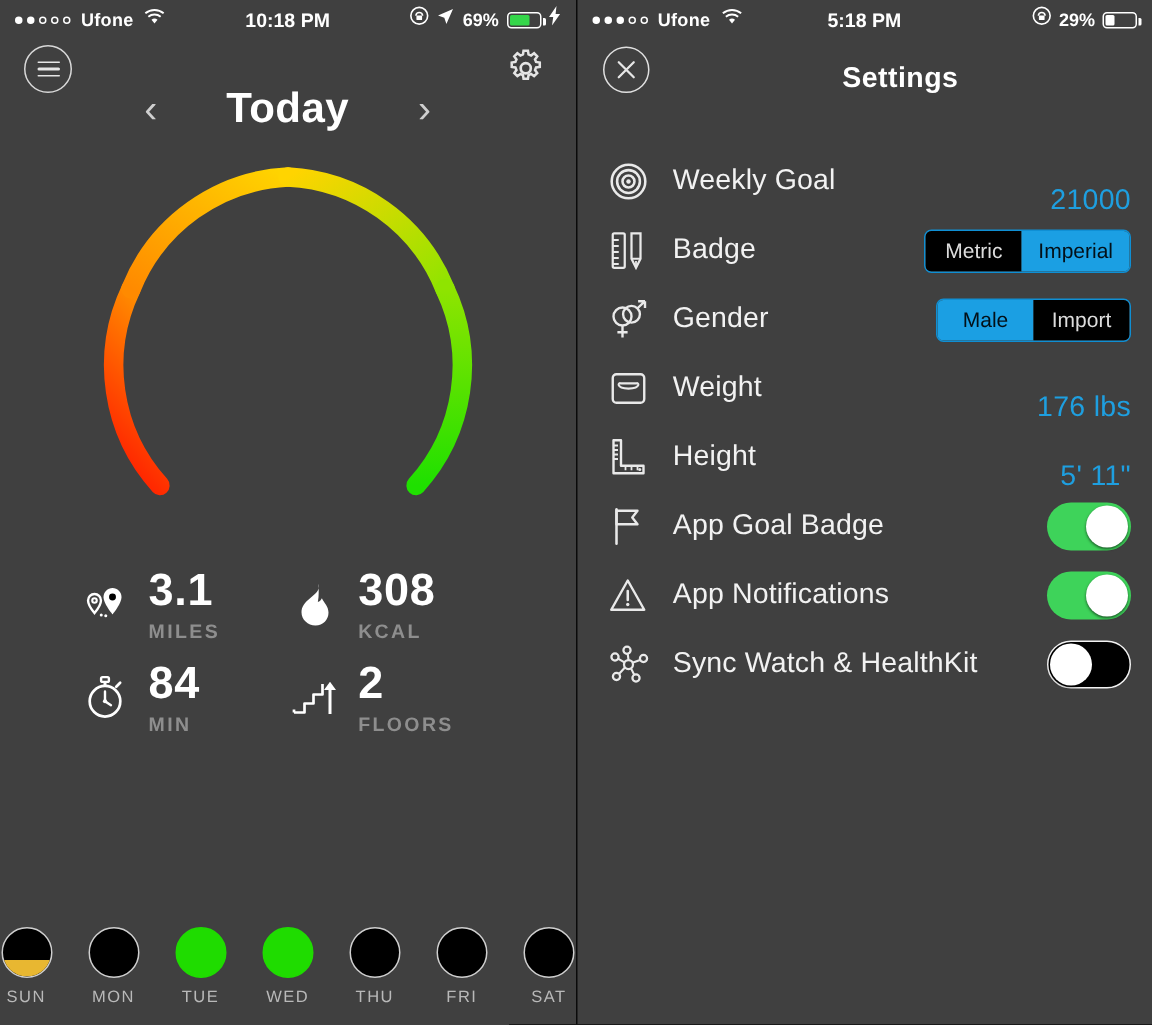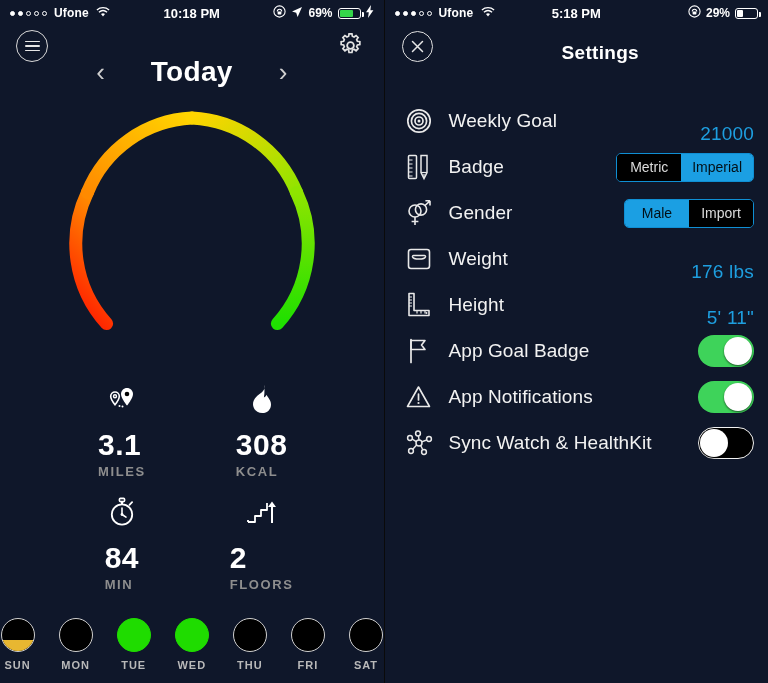--- a/index.html
+++ b/index.html
@@ -1,19 +1,19 @@
 <!DOCTYPE html>
 <html><head>
 <meta charset="utf-8">
 <style>
   html,body{margin:0;padding:0;background:#000;}
   body{width:768px;height:683px;overflow:hidden;
        font-family:"Liberation Sans",sans-serif;color:#fff;}
   .screen{position:relative;width:768px;height:683px;background:#000;display:flex;}
-  .pane{position:relative;width:384px;height:683px;background:#0f172a;overflow:hidden;}
+  .pane{position:relative;width:384px;height:683px;background:#404040;overflow:hidden;}
   .pane.right{border-left:1px solid #0a0a0a;}
 
   
   .statusbar{position:relative;height:26px;display:flex;align-items:center;padding:0 10px;}
   .sb-left{display:flex;align-items:center;gap:4px;}
   .dots{display:flex;align-items:center;gap:3px;margin-right:3px;}
   .dot{width:5px;height:5px;border-radius:50%;border:1px solid #fff;box-sizing:border-box;}
   .dot.filled{background:#fff;}
   .carrier{font-size:12px;font-weight:bold;letter-spacing:.2px;}
   .wifi{margin-left:3px;}
@@ -39,34 +39,34 @@
 
   
   .gauge-wrap{position:relative;width:384px;height:265px;margin-top:6px;}
   .gauge{position:absolute;left:63px;top:8px;width:258px;height:258px;}
   .gauge-center{position:absolute;left:0;right:0;top:86px;text-align:center;}
   .steps-num{font-size:50px;font-weight:300;letter-spacing:1px;line-height:1;}
   .steps-lbl{margin-top:12px;font-size:14px;letter-spacing:2.5px;color:#9a9a9a;font-weight:bold;}
 
   
   .stats{position:relative;margin:14px 0 0 0;padding:0 52px;display:grid;grid-template-columns:1fr 1fr;row-gap:14px;}
-  .stat{display:flex;align-items:center;gap:11px;flex-direction:column;}
+  .stat{display:flex;align-items:center;gap:11px;}
   .stat .ic{width:36px;height:40px;display:flex;align-items:center;justify-content:center;}
   .stat .txt{line-height:1;}
   .stat .val{font-size:30px;font-weight:bold;letter-spacing:.5px;}
   .stat .unit{margin-top:5px;font-size:13px;letter-spacing:1.6px;color:#8e8e8e;font-weight:bold;}
 
   
   .week{position:absolute;left:0;right:0;bottom:12px;display:flex;justify-content:center;gap:23px;}
   .day{width:36px;text-align:center;}
   .day .ring{position:relative;width:34px;height:34px;border-radius:50%;border:1.4px solid #cfcfcf;
              box-sizing:border-box;margin:0 auto;overflow:hidden;background:#000;}
   .day .ring .fill{position:absolute;left:0;right:0;bottom:0;}
   .day .ring.full{border-color:#1fdc00;background:#1fdc00;}
-  .day .lbl{margin-top:7px;font-size:11px;letter-spacing:1px;color:#b9b9b9;font-weight:bold;}
+  .day .lbl{margin-top:7px;font-size:11px;letter-spacing:1px;color:#b9b9b9;font-weight:normal;}
 
   
   .rhead{position:relative;height:72px;}
   .close-btn{position:absolute;left:17px;top:5px;width:31px;height:31px;border:1.6px solid #e0e0e0;border-radius:50%;
              display:flex;align-items:center;justify-content:center;box-sizing:border-box;}
   .settings-title{position:absolute;left:0;right:0;top:16px;text-align:center;font-size:19px;font-weight:bold;letter-spacing:.3px;}
   .settings-title span{padding-left:48px;}
 
   .rows{padding:0 14px 0 16px;}
   .row{display:flex;align-items:center;height:46px;}

